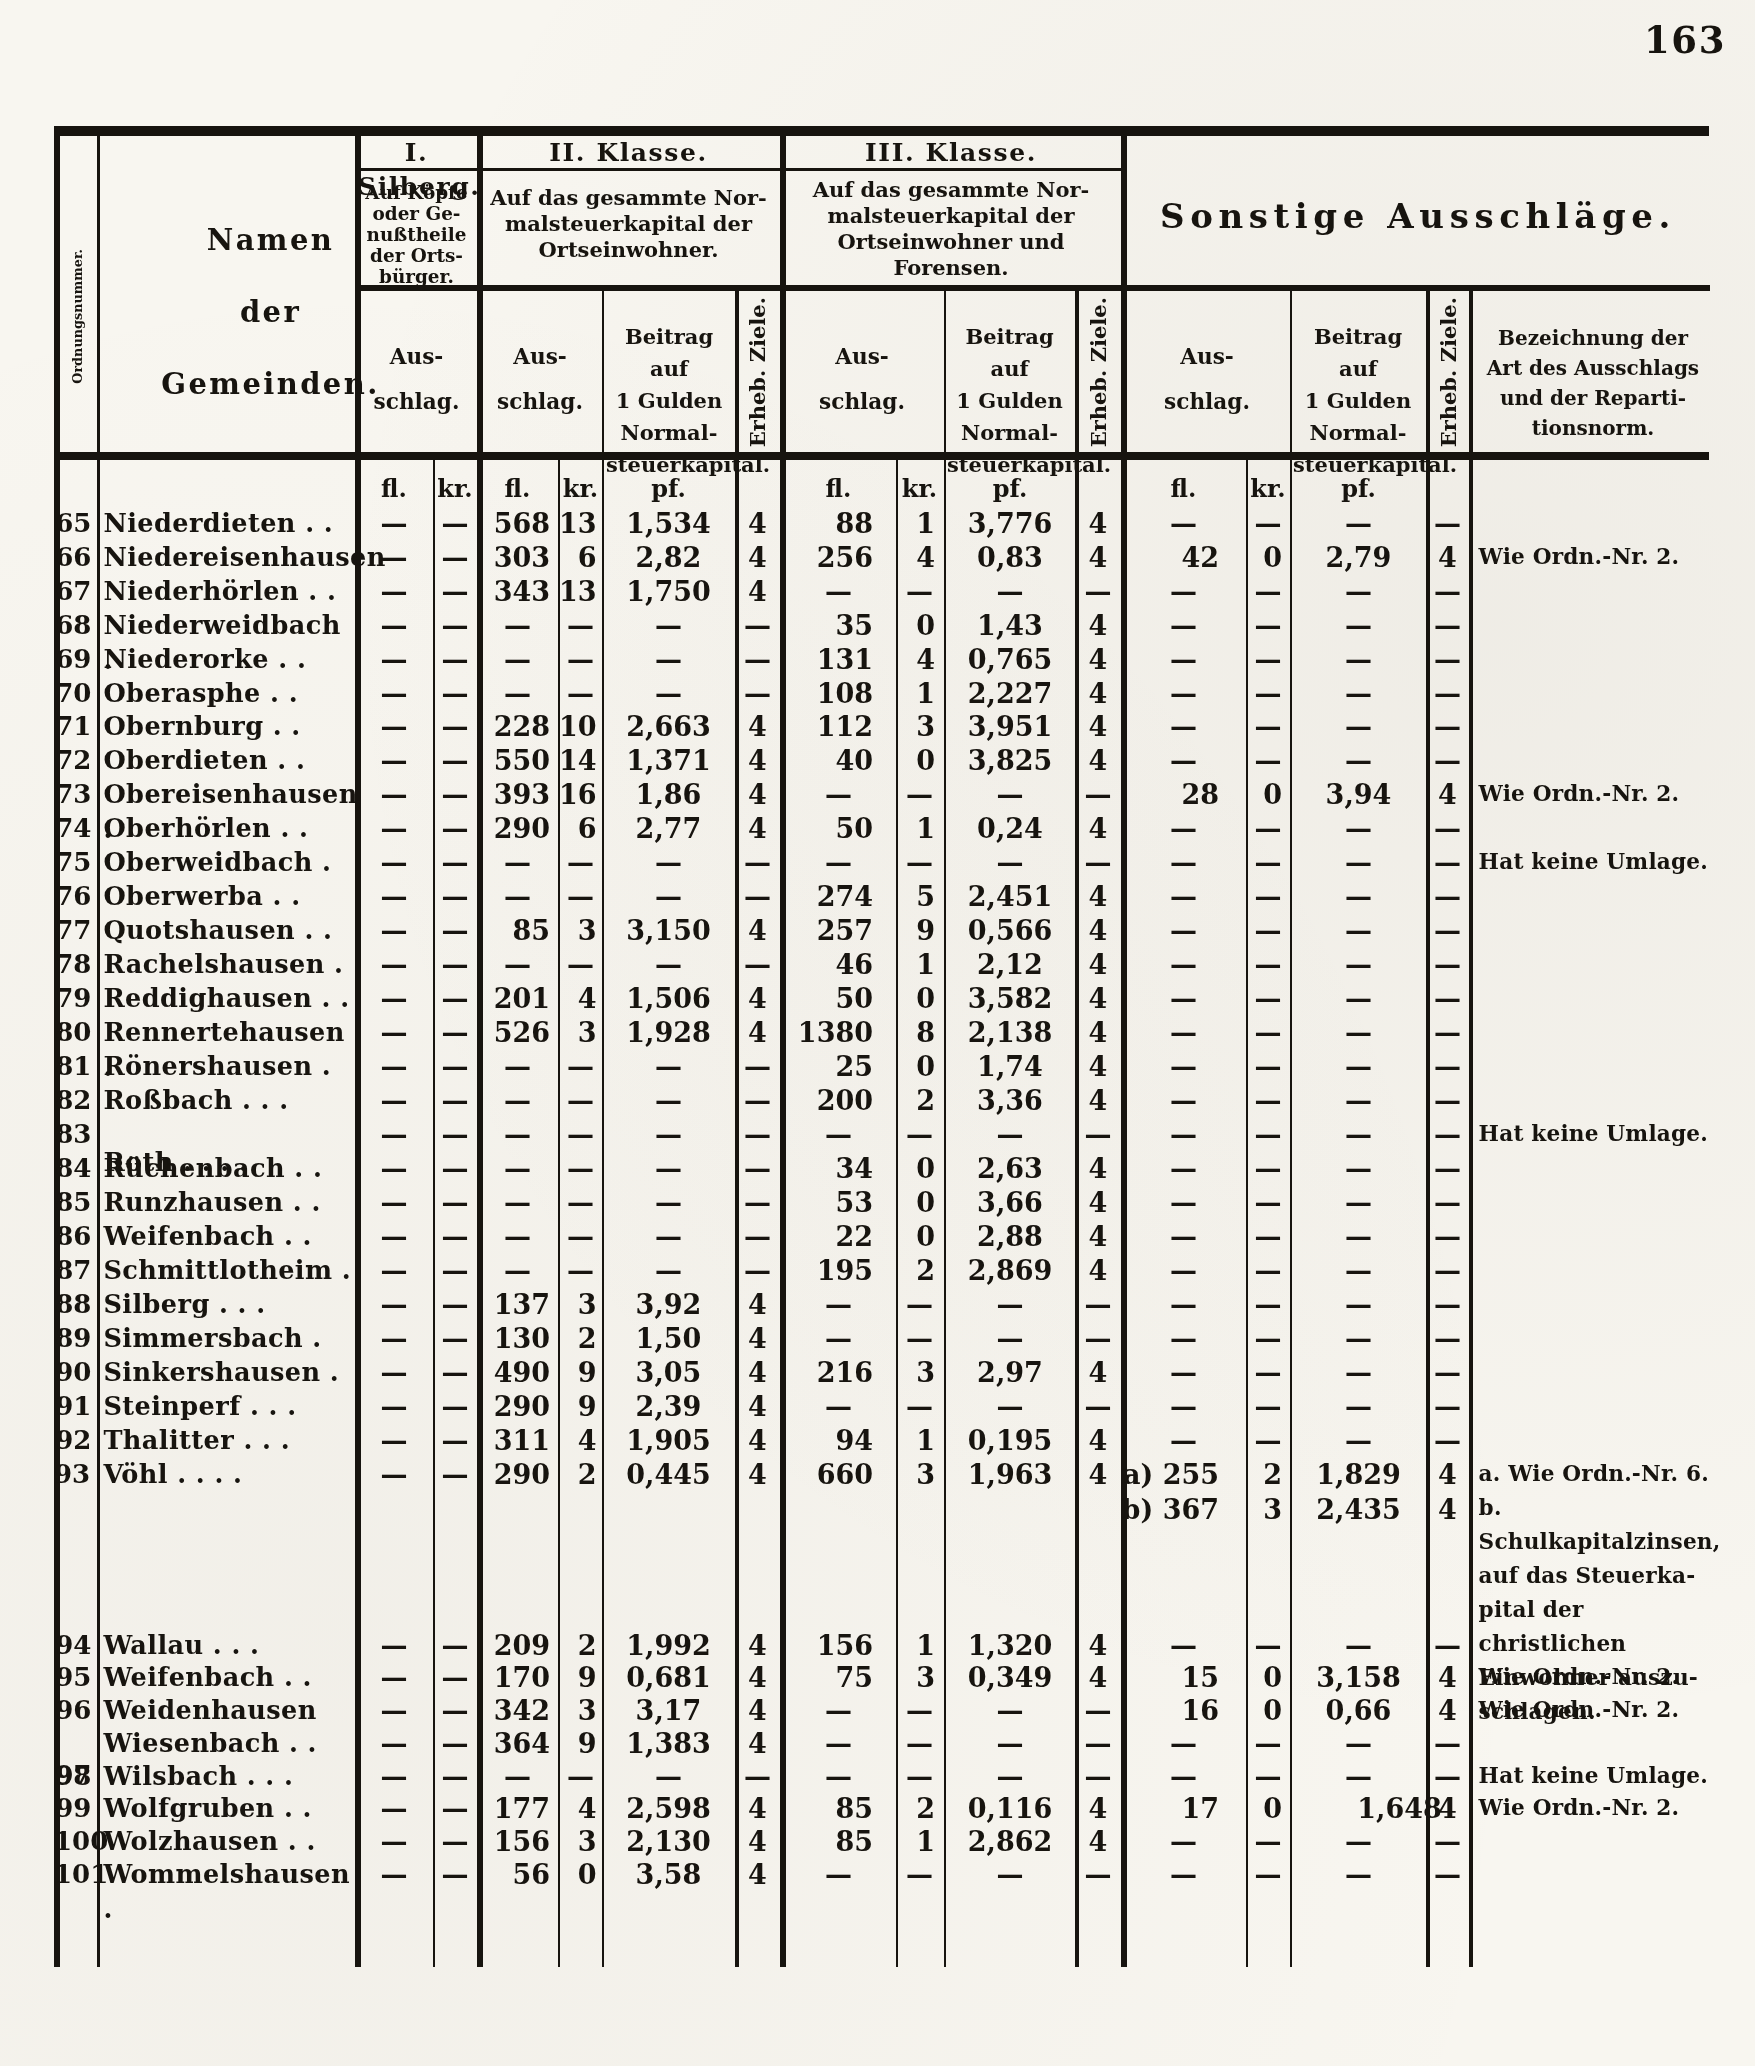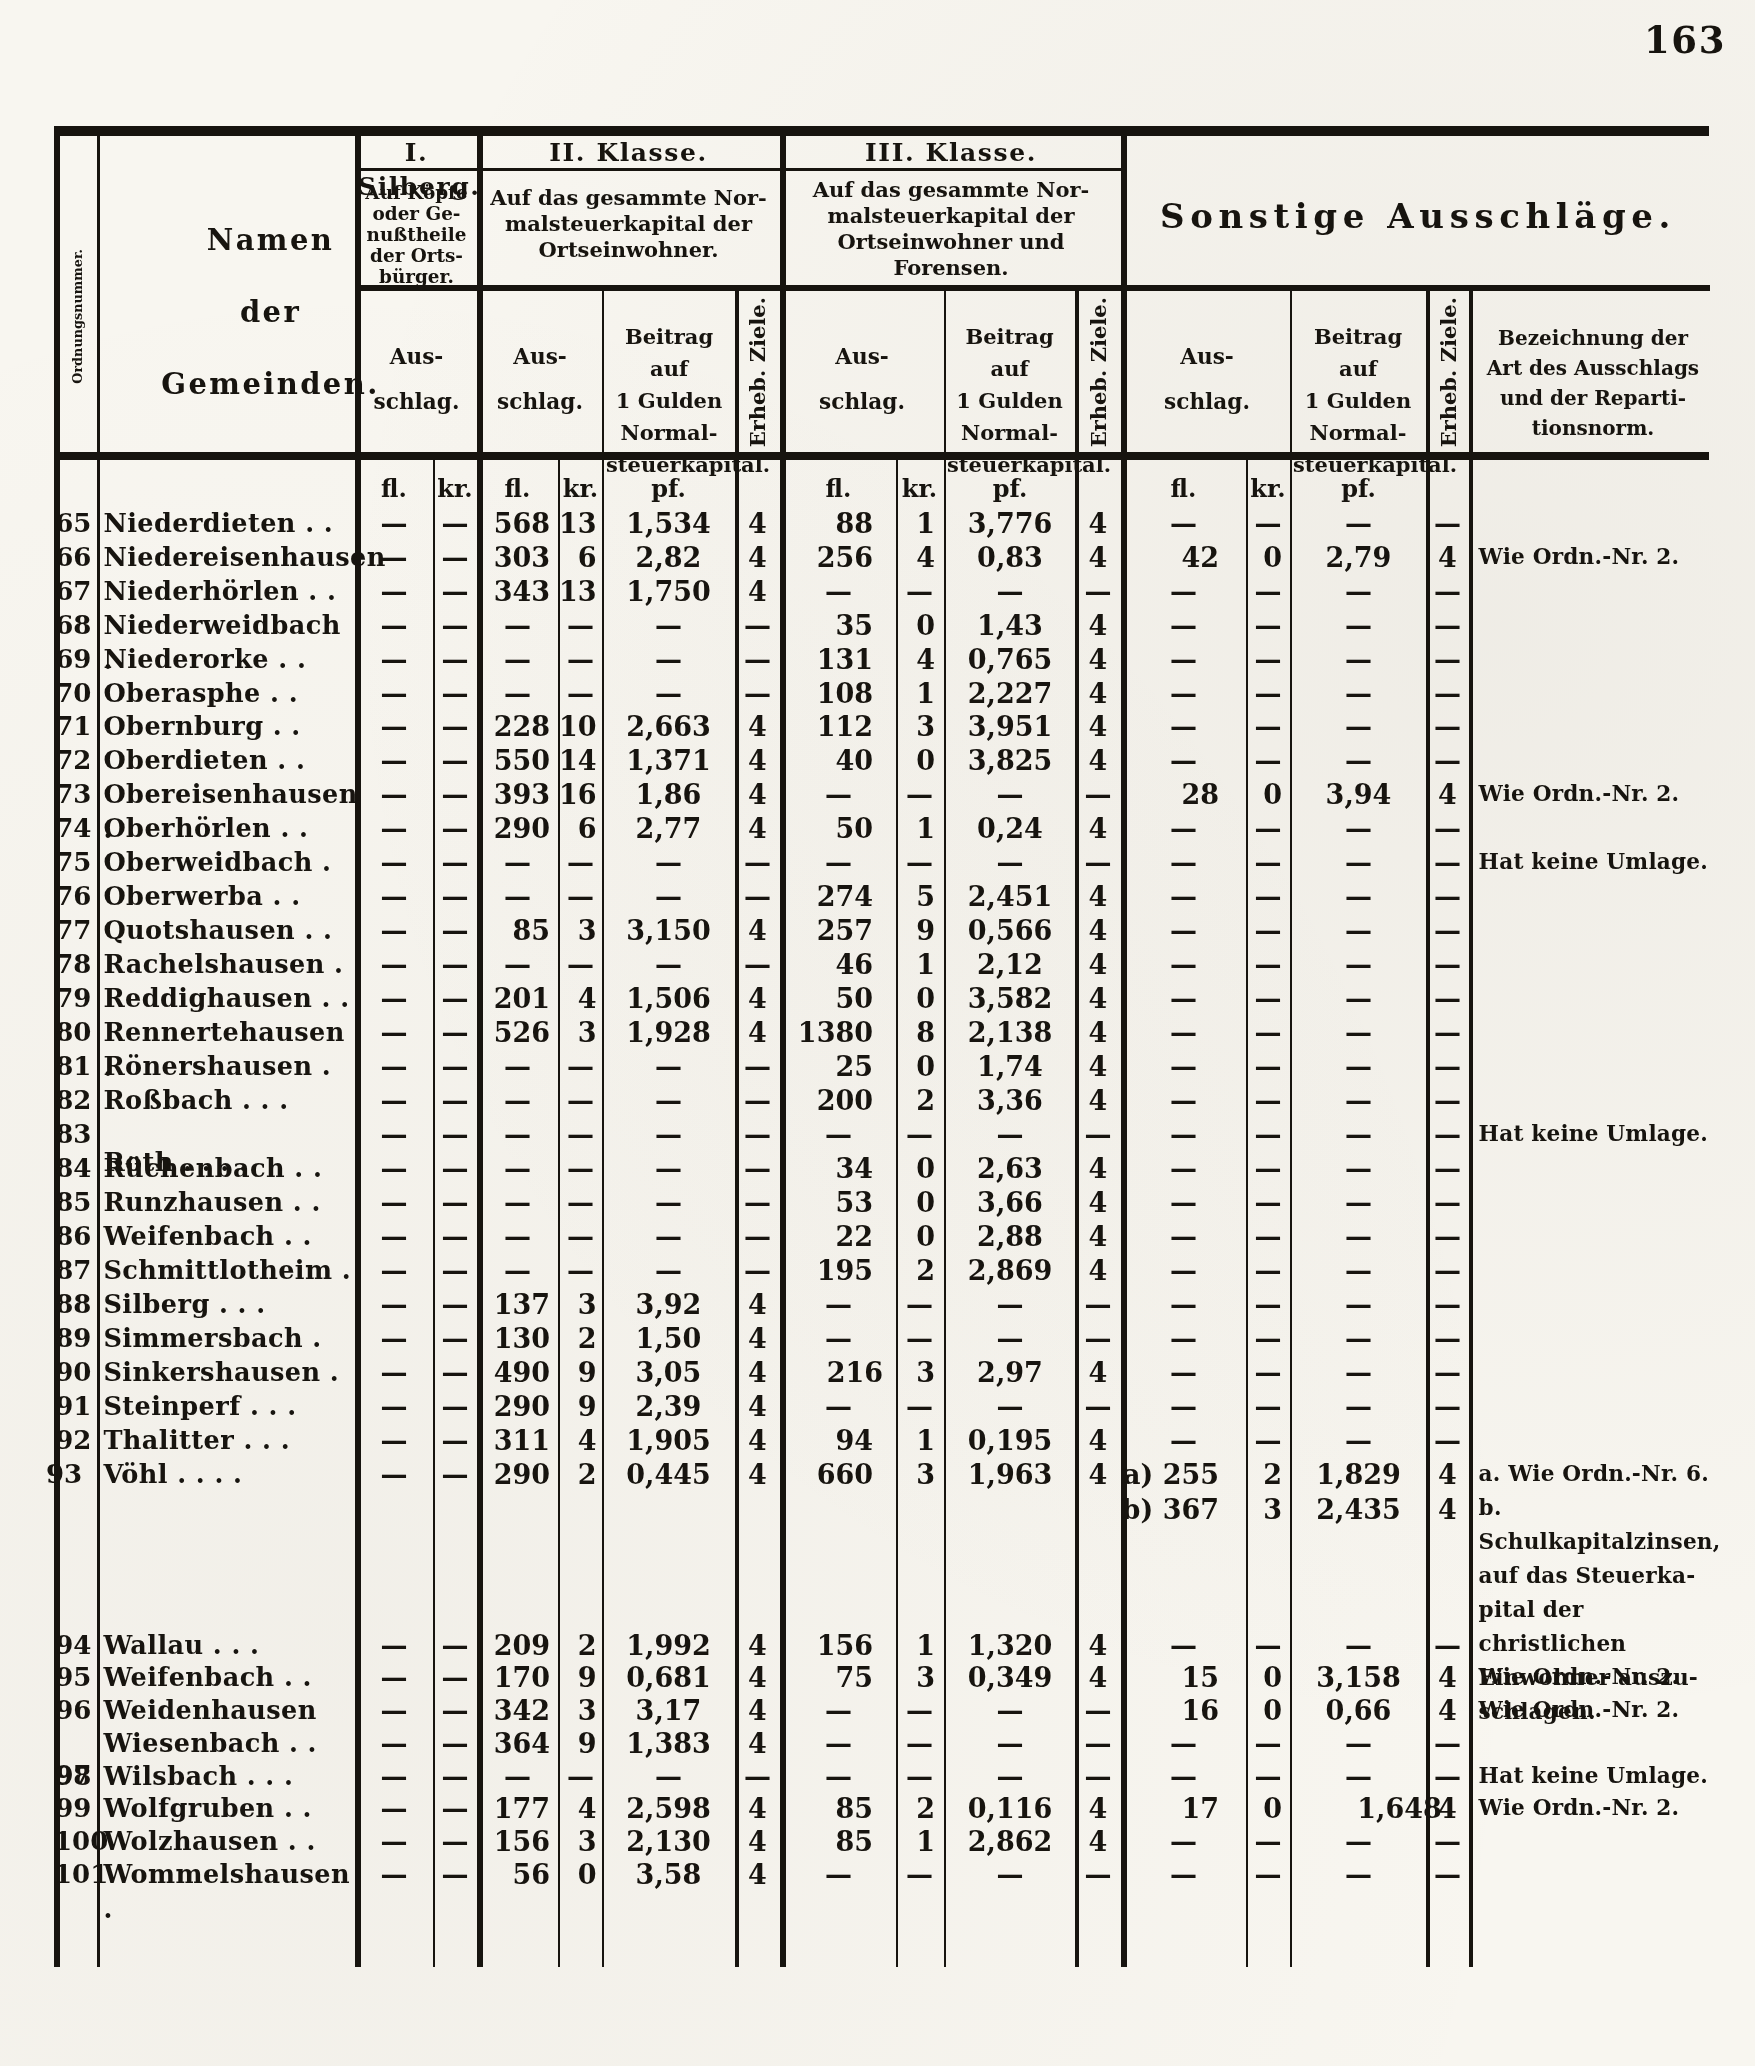--- a/index.html
+++ b/index.html
@@ -594,21 +594,21 @@
       </div>
       <div>
         <div class="cell r ordnum" style="left: 54px; top: 1355px; width: 43px; height: 35px;">90</div>
         <div class="cell l name" style="left: 97px; top: 1355px; width: 257px; height: 35px;">Sinkershausen   .</div>
         <div class="cell num dash" style="left: 355px; top: 1355px; width: 78px; height: 35px;">—</div>
         <div class="cell num dash" style="left: 433px; top: 1355px; width: 44px; height: 35px;">—</div>
         <div class="cell num r" style="left: 477px; top: 1355px; width: 81px; height: 35px; padding-right: 8px;">490</div>
         <div class="cell num r" style="left: 558px; top: 1355px; width: 45px; height: 35px; padding-right: 6.4px;">9</div>
         <div class="cell num c" style="left: 602px; top: 1355px; width: 133px; height: 35px;">3,05</div>
         <div class="cell num c" style="left: 735px; top: 1355px; width: 45px; height: 35px;">4</div>
-        <div class="cell num r" style="left: 780px; top: 1355px; width: 117px; height: 35px; padding-right: 14px;">216</div>
+        <div class="cell num r" style="left: 780px; top: 1355px; width: 117px; height: 35px; padding-right: 24px;">216</div>
         <div class="cell num r" style="left: 896px; top: 1355px; width: 47px; height: 35px; padding-right: 8px;">3</div>
         <div class="cell num c" style="left: 944px; top: 1355px; width: 132px; height: 35px;">2,97</div>
         <div class="cell num c" style="left: 1075px; top: 1355px; width: 46px; height: 35px;">4</div>
         <div class="cell num dash" style="left: 1121px; top: 1355px; width: 125px; height: 35px;">—</div>
         <div class="cell num dash" style="left: 1246px; top: 1355px; width: 44px; height: 35px;">—</div>
         <div class="cell num dash" style="left: 1290px; top: 1355px; width: 137px; height: 35px;">—</div>
         <div class="cell num dash" style="left: 1426px; top: 1355px; width: 43px; height: 35px;">—</div>
       </div>
       <div>
         <div class="cell r ordnum" style="left: 54px; top: 1389px; width: 43px; height: 35px;">91</div>
@@ -640,21 +640,21 @@
         <div class="cell num r" style="left: 780px; top: 1423px; width: 117px; height: 35px; padding-right: 24px;">94</div>
         <div class="cell num r" style="left: 896px; top: 1423px; width: 47px; height: 35px; padding-right: 8px;">1</div>
         <div class="cell num c" style="left: 944px; top: 1423px; width: 132px; height: 35px;">0,195</div>
         <div class="cell num c" style="left: 1075px; top: 1423px; width: 46px; height: 35px;">4</div>
         <div class="cell num dash" style="left: 1121px; top: 1423px; width: 125px; height: 35px;">—</div>
         <div class="cell num dash" style="left: 1246px; top: 1423px; width: 44px; height: 35px;">—</div>
         <div class="cell num dash" style="left: 1290px; top: 1423px; width: 137px; height: 35px;">—</div>
         <div class="cell num dash" style="left: 1426px; top: 1423px; width: 43px; height: 35px;">—</div>
       </div>
       <div>
-        <div class="cell r ordnum" style="left: 46px; top: 1457px; width: 41px; height: 35px;">93</div>
+        <div class="cell r ordnum" style="left: 54px; top: 1457px; width: 41px; height: 35px;">93</div>
         <div class="cell l name" style="left: 97px; top: 1457px; width: 257px; height: 35px;">Vöhl   .   .   .   .</div>
         <div class="cell num dash" style="left: 355px; top: 1457px; width: 78px; height: 35px;">—</div>
         <div class="cell num dash" style="left: 433px; top: 1457px; width: 44px; height: 35px;">—</div>
         <div class="cell num r" style="left: 477px; top: 1457px; width: 81px; height: 35px; padding-right: 8px;">290</div>
         <div class="cell num r" style="left: 558px; top: 1457px; width: 45px; height: 35px; padding-right: 6.4px;">2</div>
         <div class="cell num c" style="left: 602px; top: 1457px; width: 133px; height: 35px;">0,445</div>
         <div class="cell num c" style="left: 735px; top: 1457px; width: 45px; height: 35px;">4</div>
         <div class="cell num r" style="left: 780px; top: 1457px; width: 117px; height: 35px; padding-right: 24px;">660</div>
         <div class="cell num r" style="left: 896px; top: 1457px; width: 47px; height: 35px; padding-right: 8px;">3</div>
         <div class="cell num c" style="left: 944px; top: 1457px; width: 132px; height: 35px;">1,963</div>

